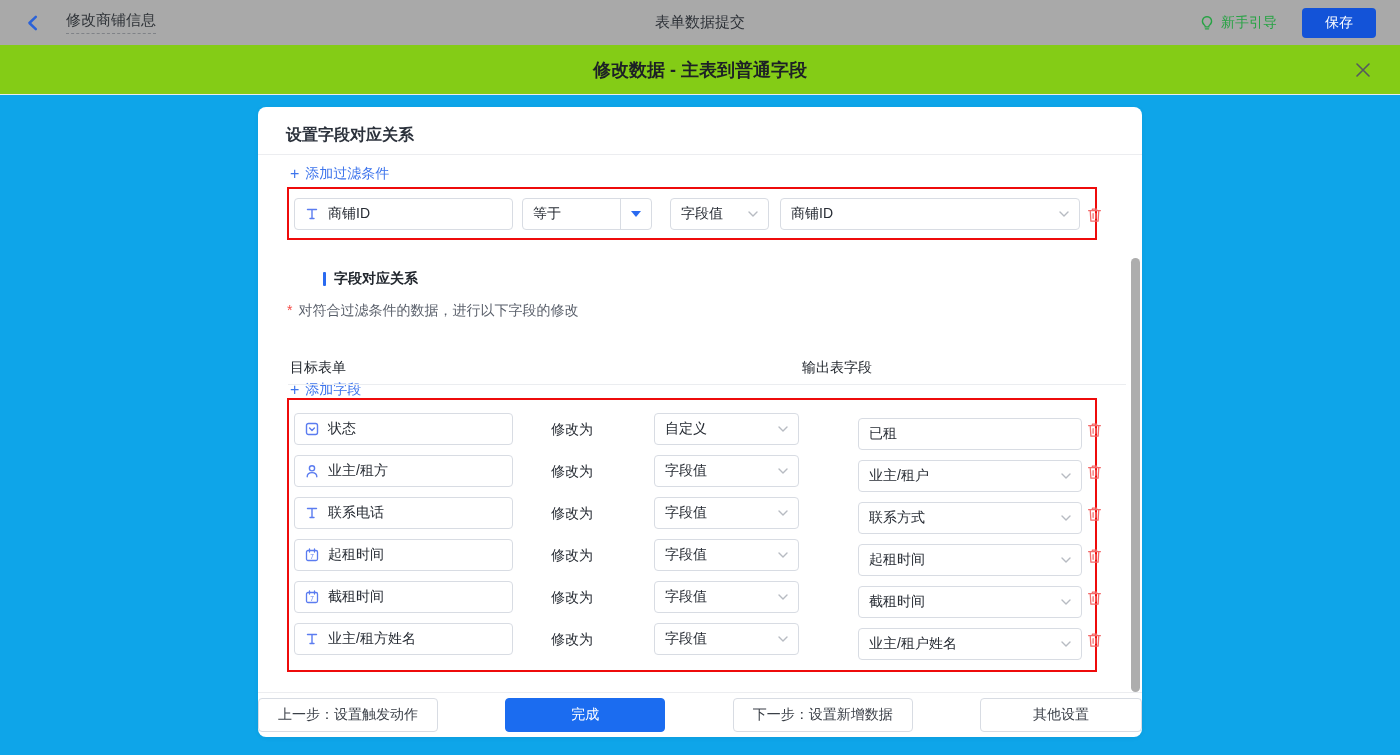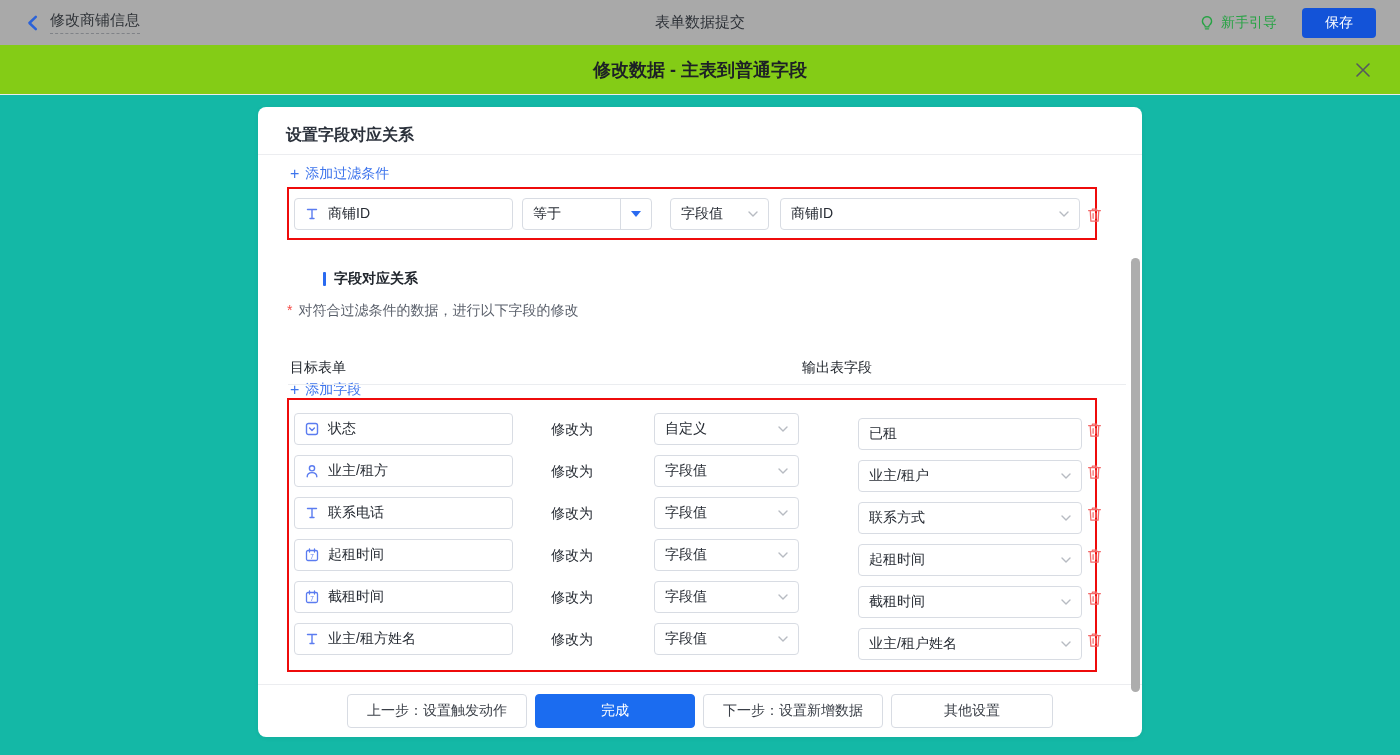--- a/index.html
+++ b/index.html
@@ -1,36 +1,36 @@
 <!DOCTYPE html>
 <html><head>
 <meta charset="utf-8">
 <style>
   * { margin:0; padding:0; box-sizing:border-box; }
   html,body { width:1400px; height:755px; font-family:"Liberation Sans","DejaVu Sans",sans-serif; font-size:14px; color:#262b33; background:#f3f4f6; overflow:hidden; }
 
   
   .topbar { height:45px; background:#a9a9a9; display:flex; align-items:center; padding:0 24px; position:relative; }
-  .back-group { display:flex; align-items:center; gap:8px; cursor:pointer; }
+  .back-group { display:flex; align-items:center; gap:24px; cursor:pointer; }
   .back-icon { width:18px; height:18px; }
   .back-label { font-size:15px; color:#303439; padding-bottom:3px; border-bottom:1px dashed #7f8287; }
   .topbar-title { position:absolute; left:0; right:0; text-align:center; font-size:15px; color:#2e3238; pointer-events:none; }
   .topbar-right { margin-left:auto; display:flex; align-items:center; gap:25px; z-index:1; }
   .guide { display:flex; align-items:center; gap:6px; color:#27a344; font-size:14px; cursor:pointer; }
   .guide svg { width:16px; height:16px; }
   .save-btn { height:30px; padding:0 23px; background:#1353d8; color:#fff; border:none; border-radius:4px; font-size:14px; font-family:inherit; cursor:pointer; }
 
   
   .modal-header { height:50px; background:#84cc16; position:relative; display:flex; align-items:center; justify-content:center; border-bottom:1px solid #e9ebee; }
   .modal-title { font-size:18px; font-weight:bold; color:#1d2126; }
   .close-btn { position:absolute; right:26px; top:15px; width:20px; height:20px; cursor:pointer; background:none; border:none; padding:2px; }
   .close-btn svg { width:14px; height:14px; display:block; }
 
   
-  .content { position:relative; height:660px; background:#14b8a6; }
+  .content { position:relative; height:660px; background:#0ea5e9; }
   .card { position:absolute; left:258px; top:12px; width:884px; height:630px; background:#fff; border-radius:8px; box-shadow:0 1px 5px rgba(0,0,0,.05); }
   .card-header { height:48px; padding:18px 0 0 28px; font-size:16px; font-weight:600; color:#2b313b; border-bottom:1px solid #ecedf0; }
 
   .link { position:absolute; display:flex; align-items:center; gap:6px; color:#3d74ec; font-size:14px; cursor:pointer; text-decoration:none; }
   .link .plus { font-size:16px; line-height:14px; }
   .add-filter { left:32px; top:58px; }
   .add-field { left:32px; top:274px; }
 
   .redbox { position:absolute; border:2px solid #ee0b0b; }
   .filter-box { left:29px; top:80px; width:810px; height:53px; }
@@ -65,21 +65,21 @@
   .col-divider { position:absolute; left:30px; top:277px; width:838px; height:0; border-top:1px solid #ebedf0; }
 
   .mrow { position:absolute; left:0; width:100%; height:32px; }
   .m-target { left:5px; top:0; width:219px; }
   .modify-label { position:absolute; left:262px; top:0; line-height:32px; font-size:14px; color:#262b33; }
   .m-type { left:365px; top:0; width:145px; }
   .m-output { left:521px; top:5px; width:224px;margin-left:48px; }
   .mrow .trash-btn { top:8px; }
 
   
-  .card-footer { position:absolute; left:0; bottom:0; width:100%; height:53px; border-top:1px solid #ecedf0; display:flex; align-items:center; justify-content:center; gap:8px; }
+  .card-footer { position:absolute; left:0; bottom:0; width:100%; height:45px; border-top:1px solid #ecedf0; display:flex; align-items:center; justify-content:space-between; gap:8px; }
   .btn { height:34px; border:1px solid #d8dce3; background:#fff; border-radius:4px; font-size:14px; font-family:inherit; color:#3a3f47; padding:0 19px; cursor:pointer; }
   .btn.primary { background:#1b6cf0; border-color:#1b6cf0; color:#fff; width:160px; }
   .btn.other { width:162px; }
 
   .scroll-thumb { position:absolute; right:2px; top:151px; width:9px; height:434px; border-radius:5px; background:#adadad; cursor:pointer; }
 </style>
 </head>
 <body>
 
 <svg width="0" height="0" style="position:absolute">

